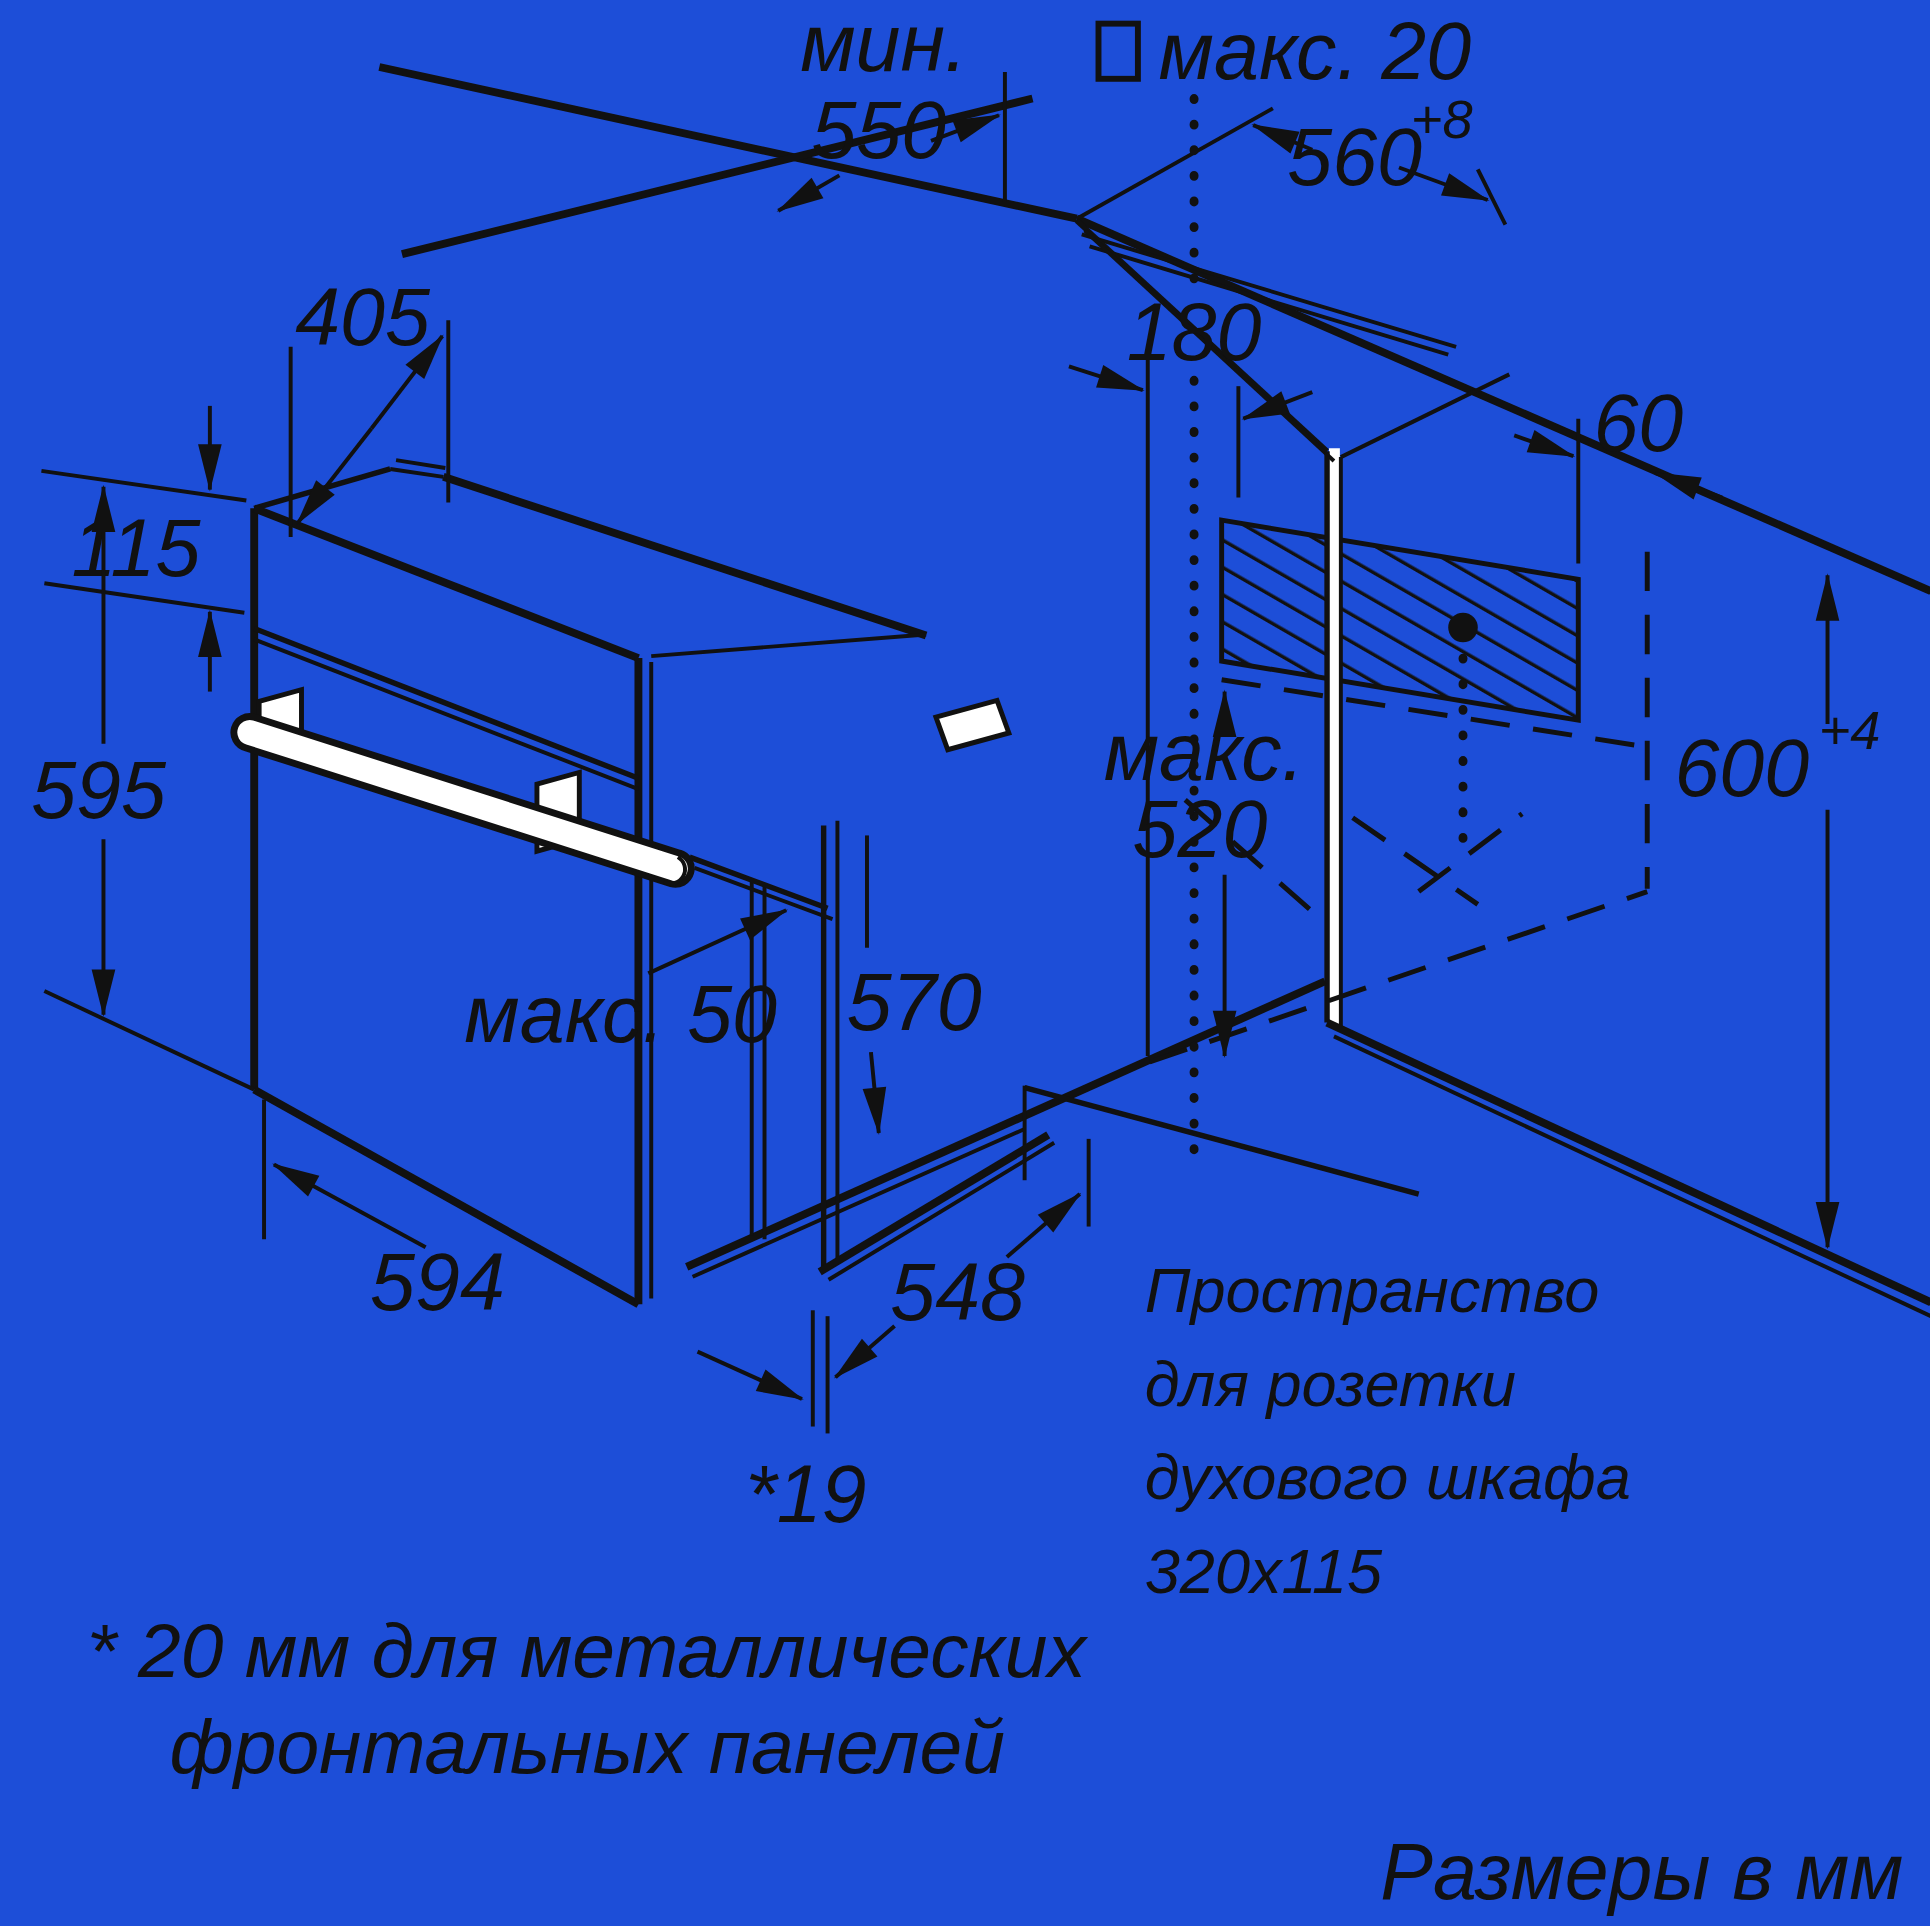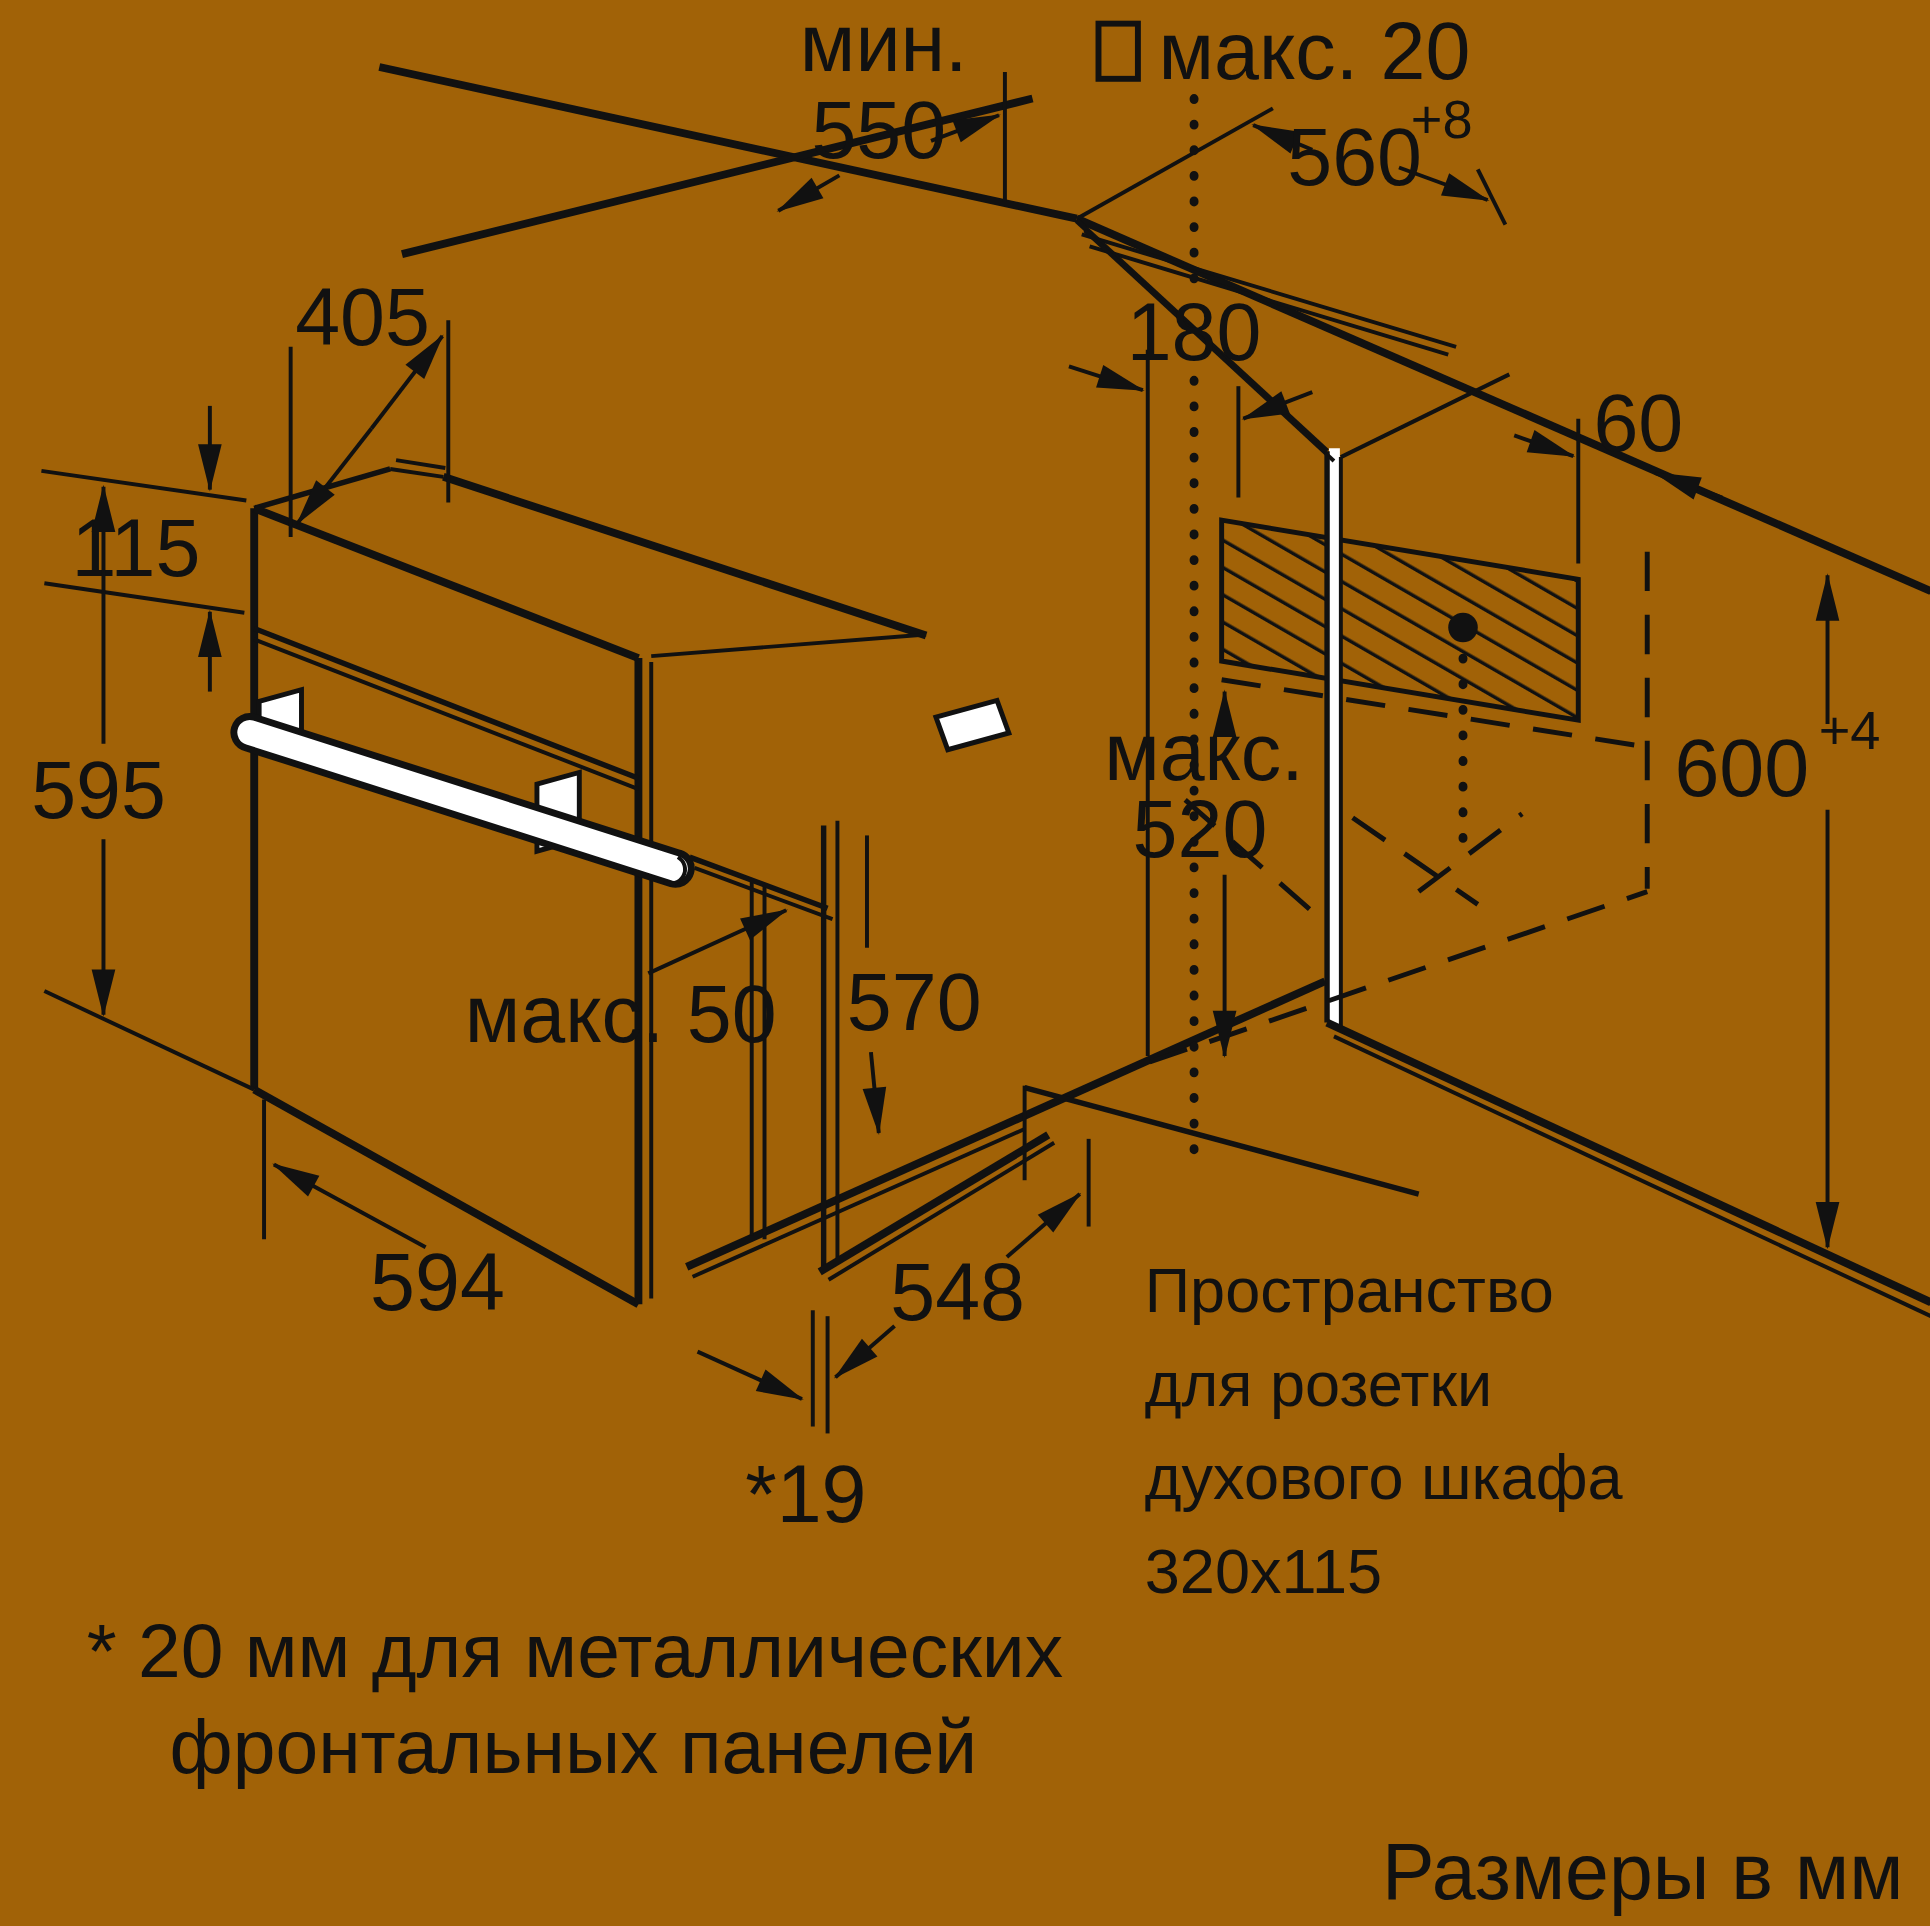--- a/index.html
+++ b/index.html
@@ -1,17 +1,17 @@
 <!DOCTYPE html>
 <html><head>
 <meta charset="utf-8">
 <style>
   html,body{margin:0;padding:0;background:#ffffff;}
   body{font-family:"Liberation Sans","DejaVu Sans",sans-serif;}
-  .stage{width:1931px;height:1927px;background:#a16207;position:relative;}
+  .stage{width:1931px;height:1927px;background:#1d4ed8;position:relative;font-style:italic;}
   svg{display:block;}
   .ln{stroke:#111111;fill:none;}
   .thick{stroke-width:8;}
   .med{stroke-width:5.5;}
   .thin{stroke-width:4;}
   .dim{stroke-width:4;}
   .dotted{stroke:#111111;stroke-width:9;stroke-dasharray:1 25;stroke-linecap:round;fill:none;}
   .dashed{stroke:#111111;stroke-width:5;stroke-dasharray:40 24;fill:none;}
   .wfill{fill:#ffffff;stroke:#111111;}
   text{fill:#111111;}

